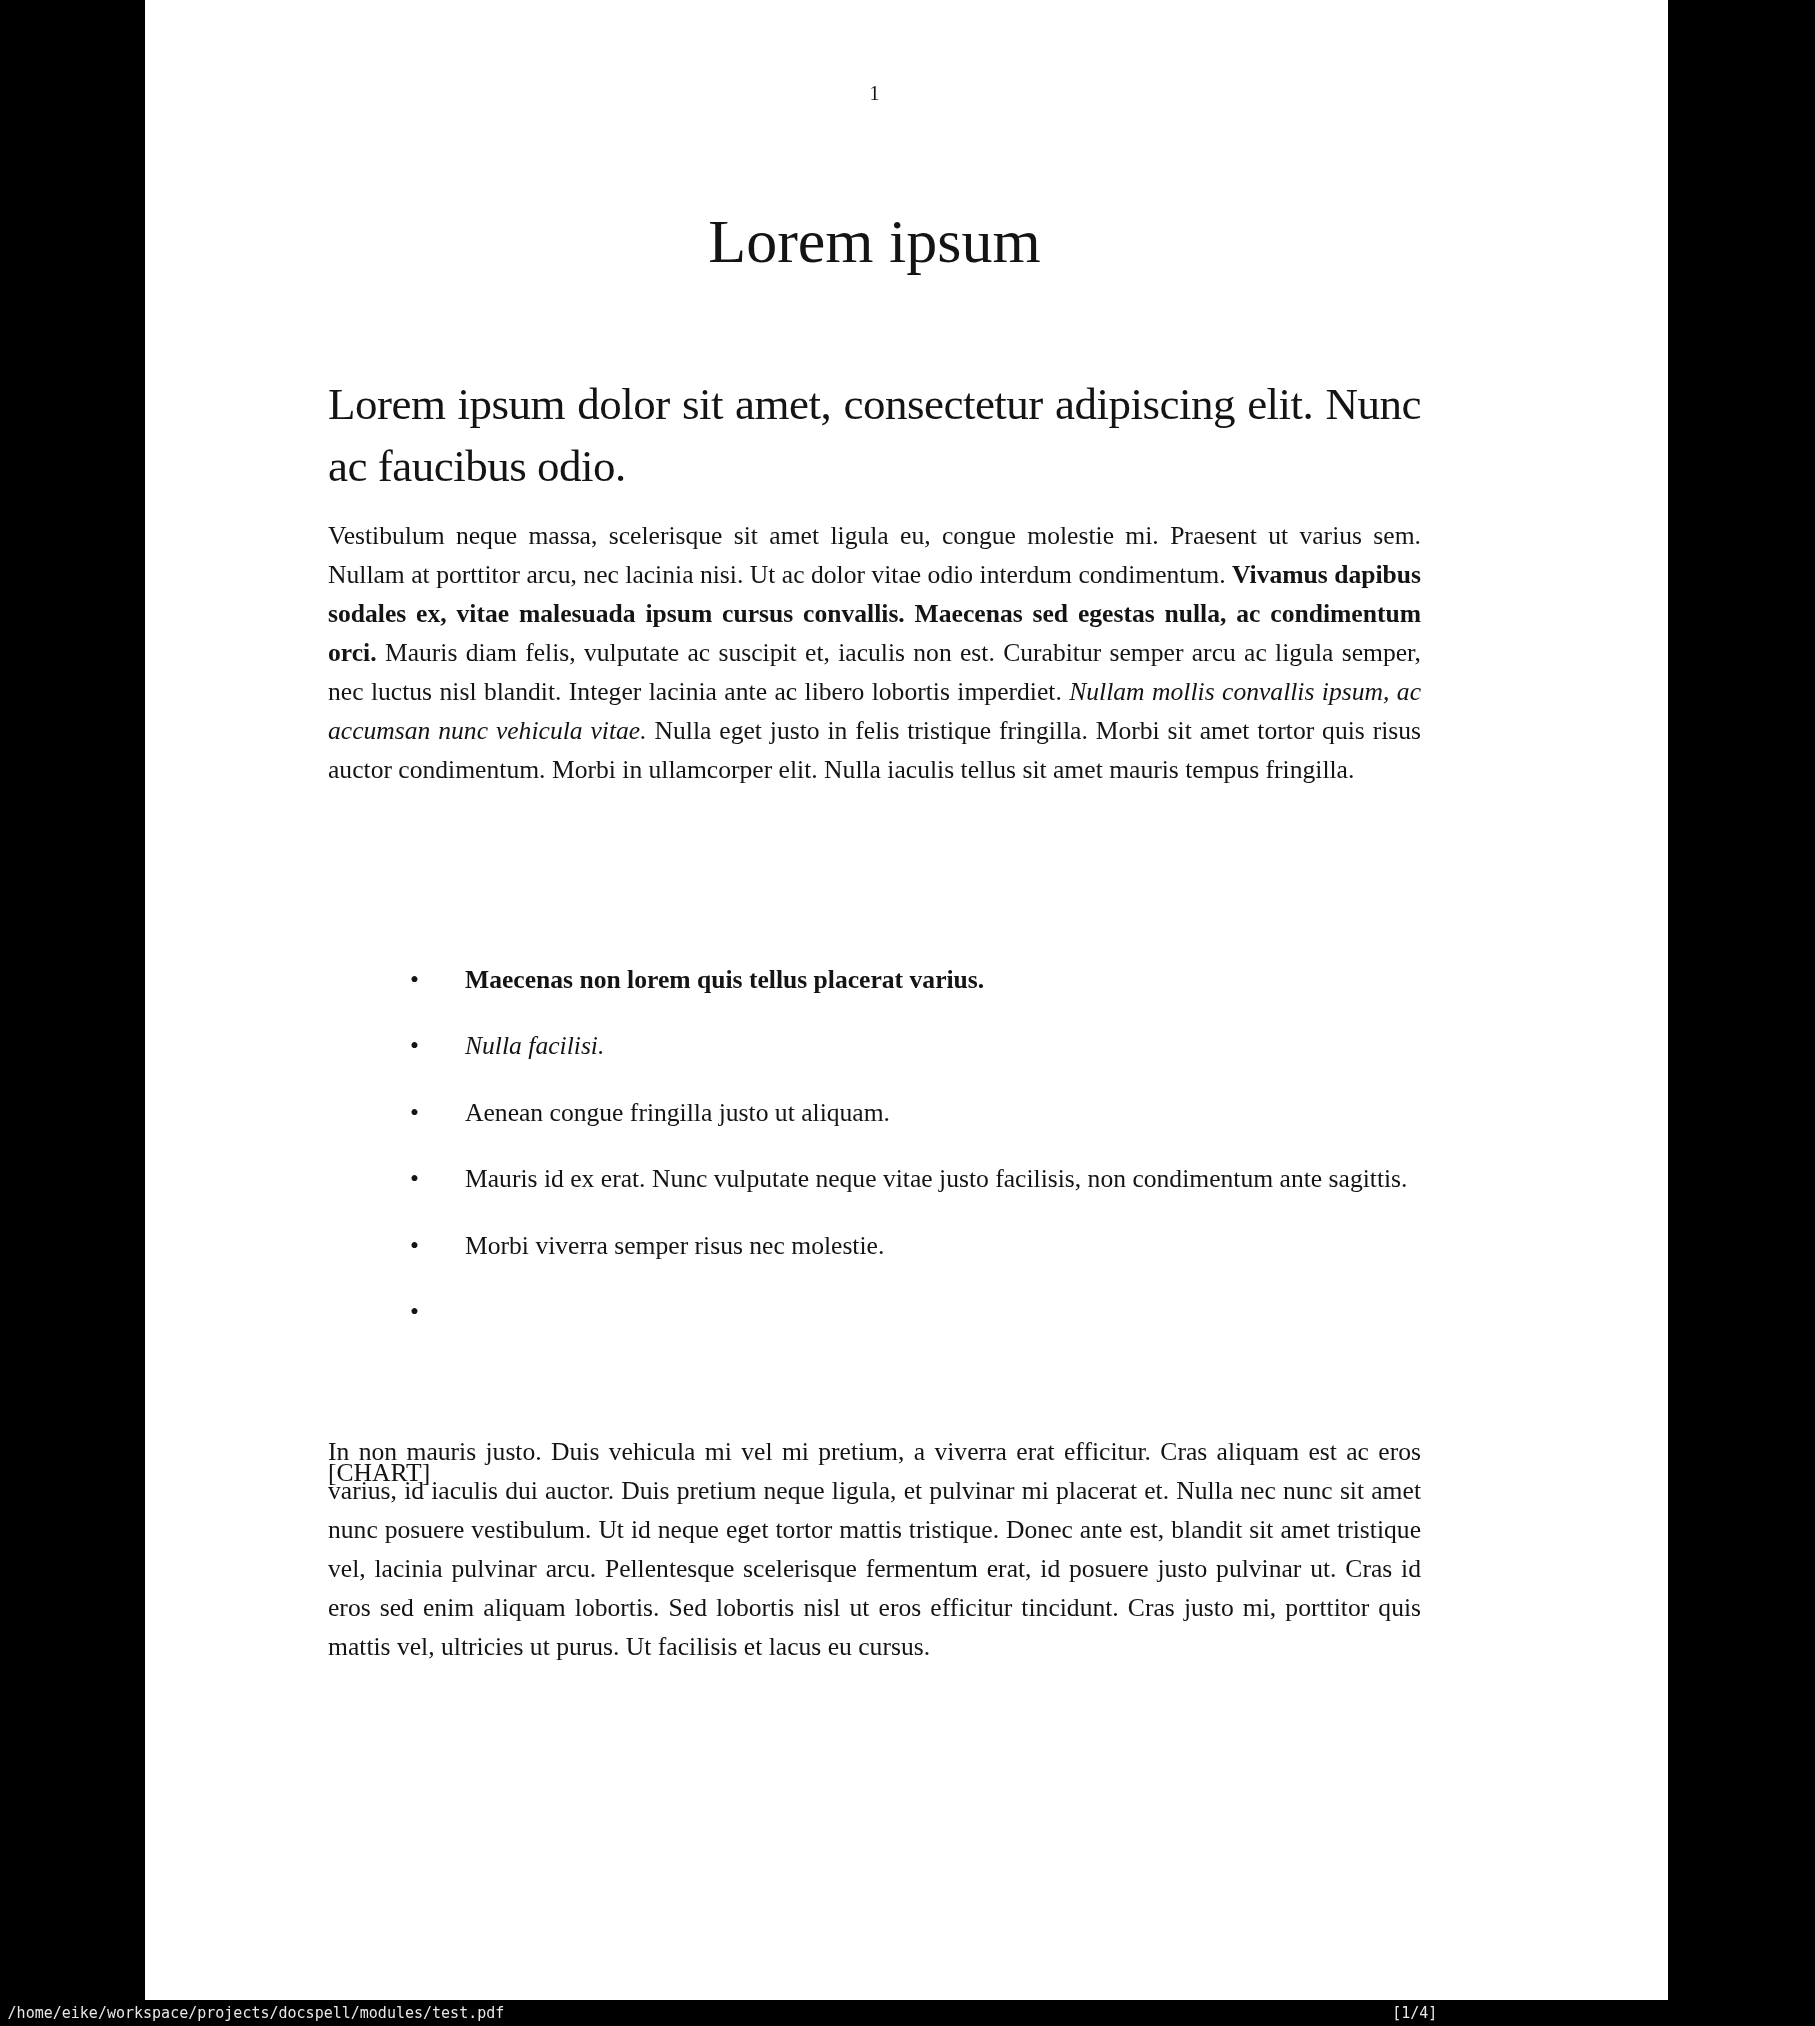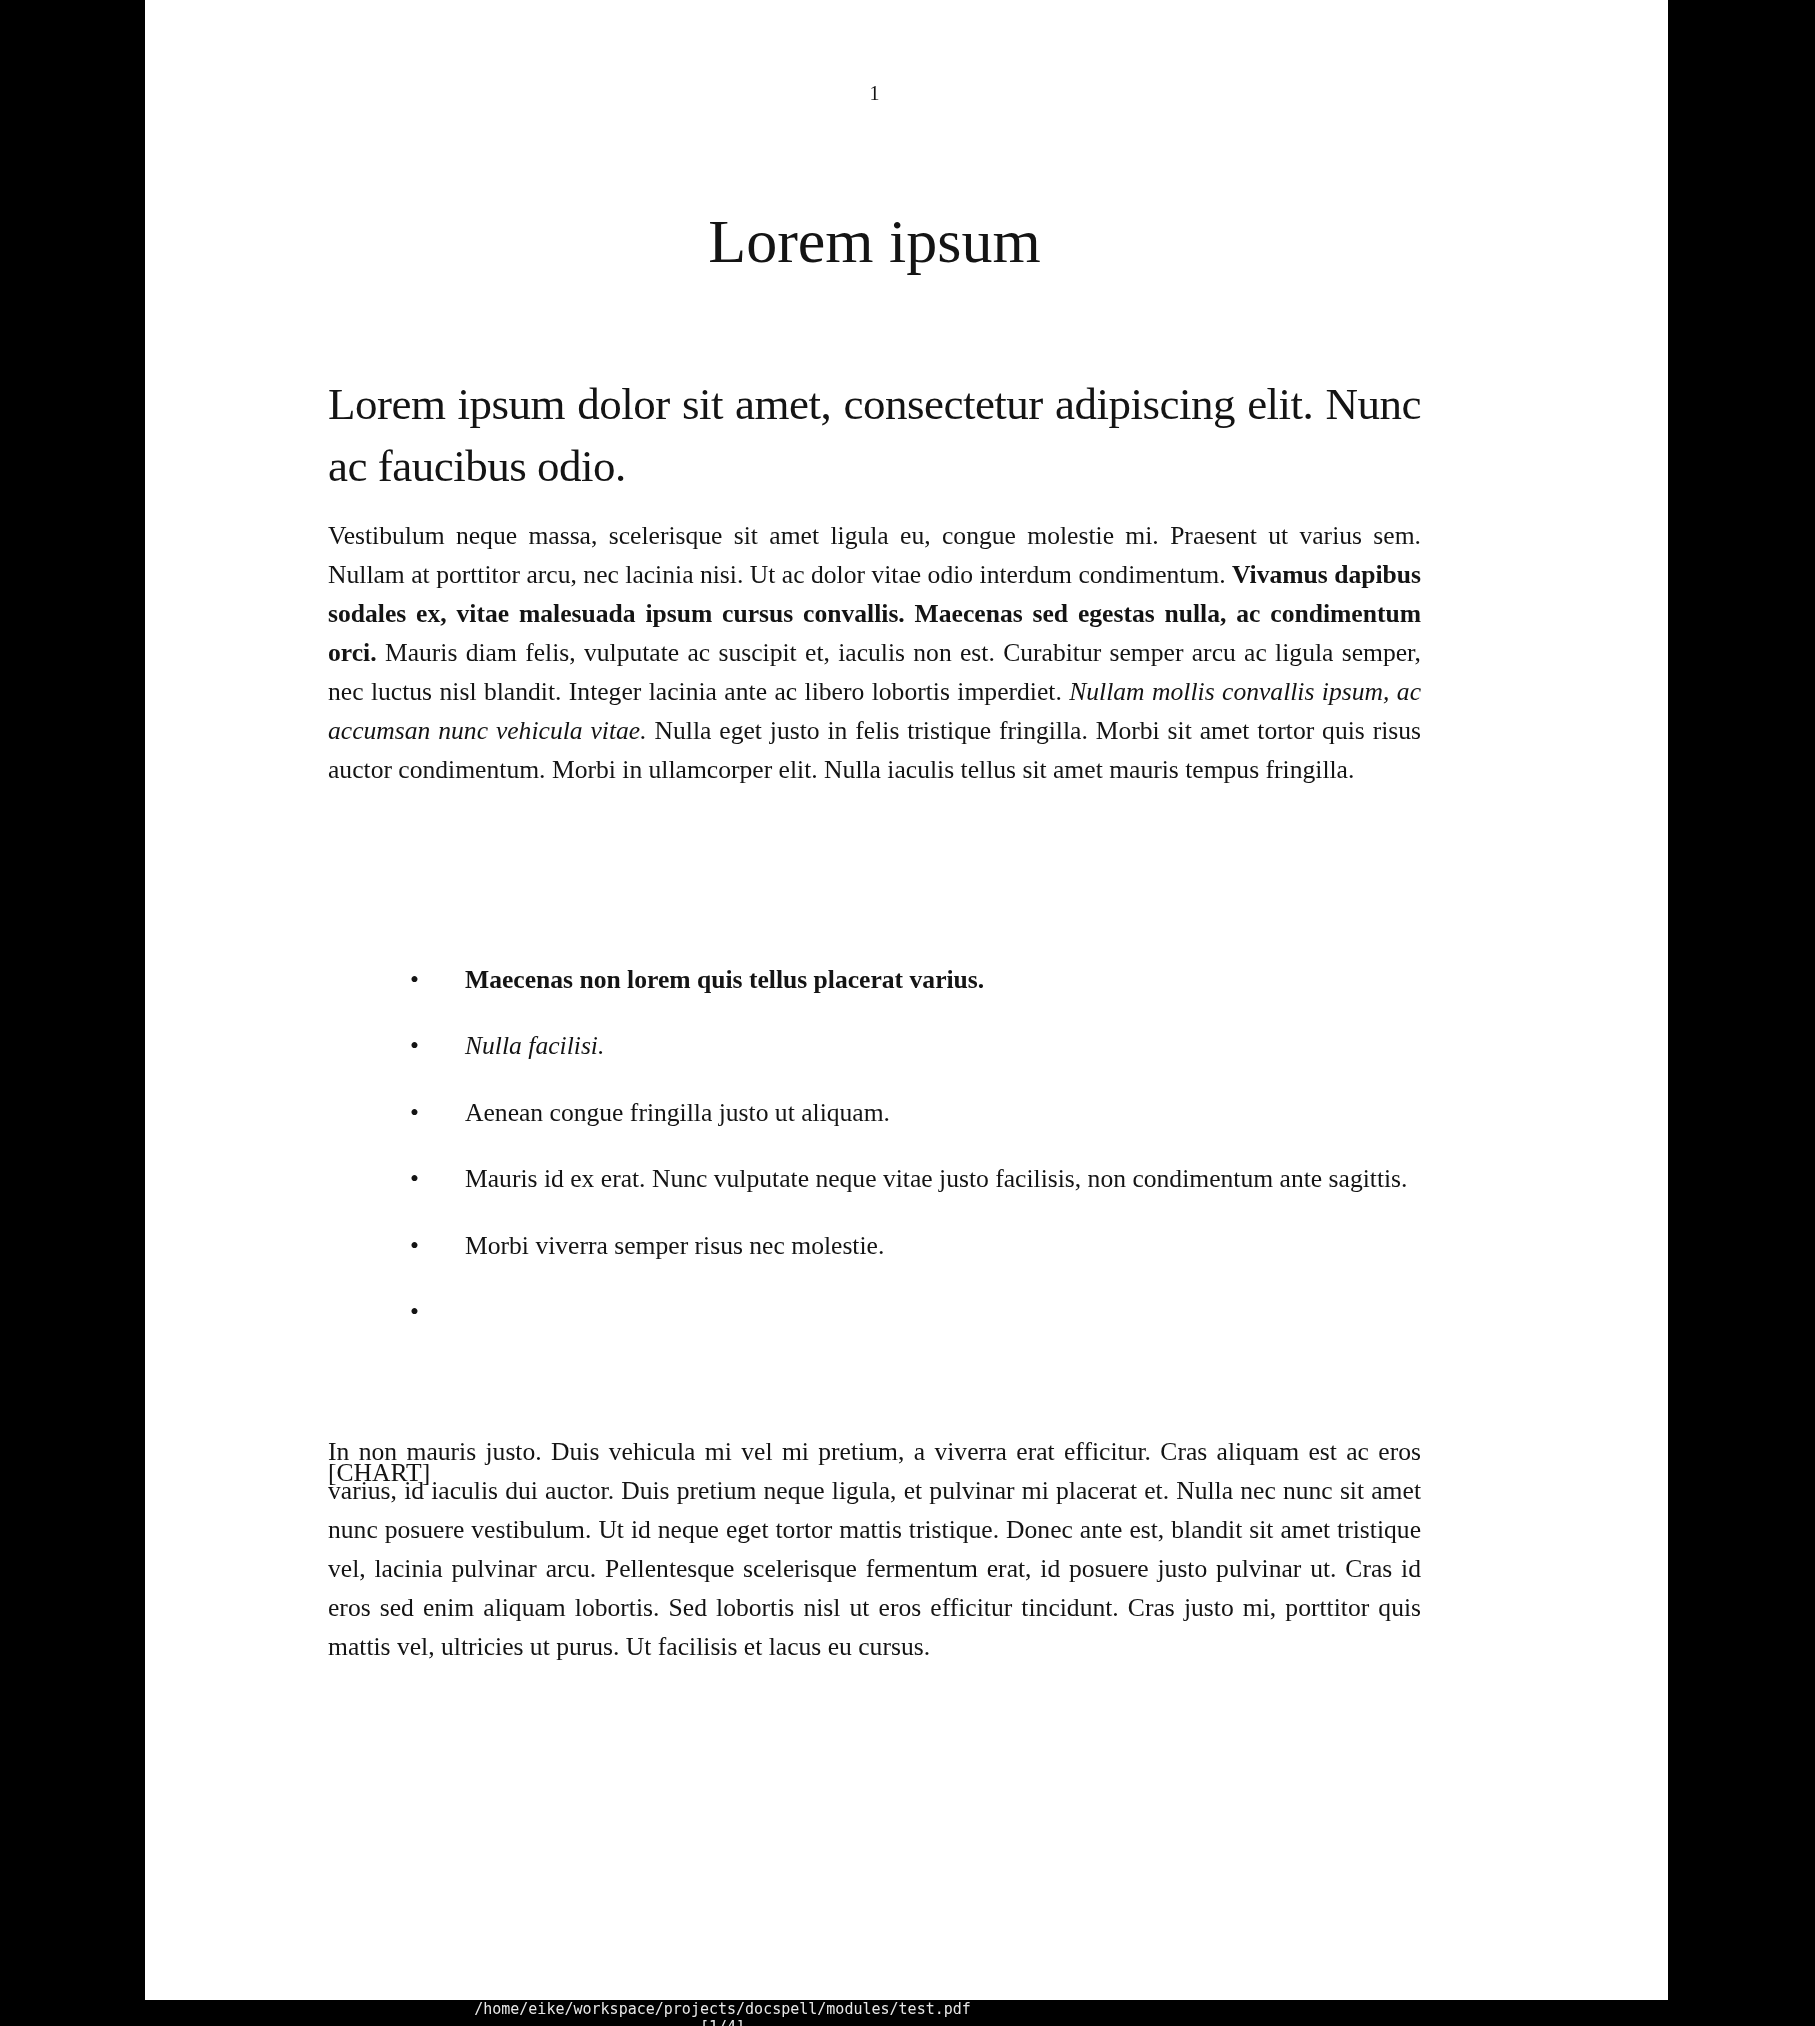--- a/index.html
+++ b/index.html
@@ -70,21 +70,20 @@
     width: 1445px; height: 26.5px;
     background: #000000;
     color: #e8e8e8;
     font-family: "DejaVu Sans Mono", "Liberation Mono", monospace;
     font-size: 15px;
     display: flex;
     align-items: center;
     justify-content: space-between;
     box-sizing: border-box;
     padding: 0 7.6px;
-    flex-direction: column;
   }
 </style>
 </head>
 <body>
 
 <div class="viewport">
 
   <div class="pdf-page">
 
     <div class="blk page-number">1</div>

